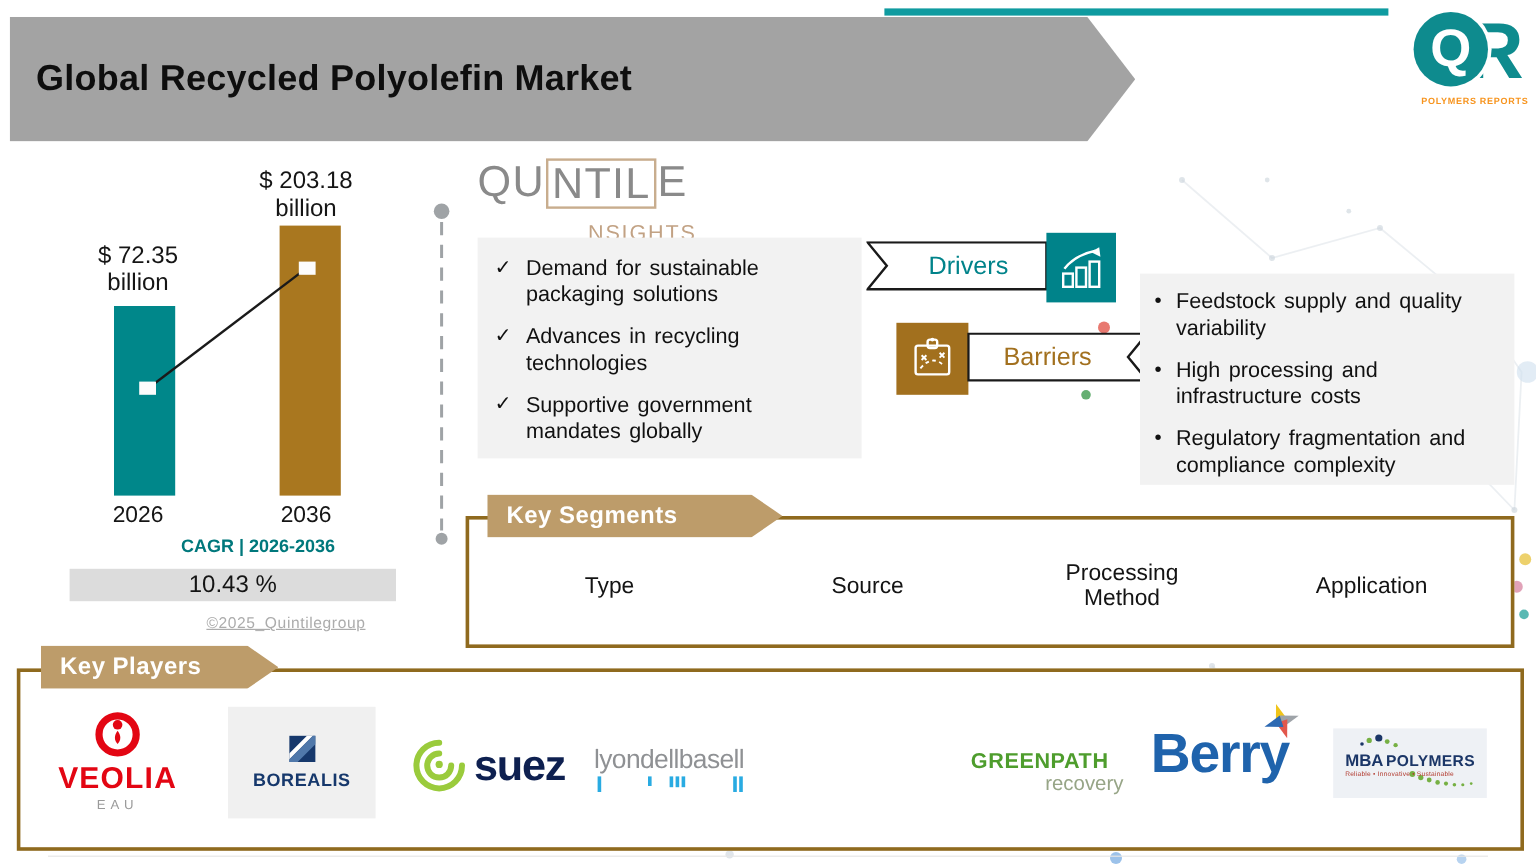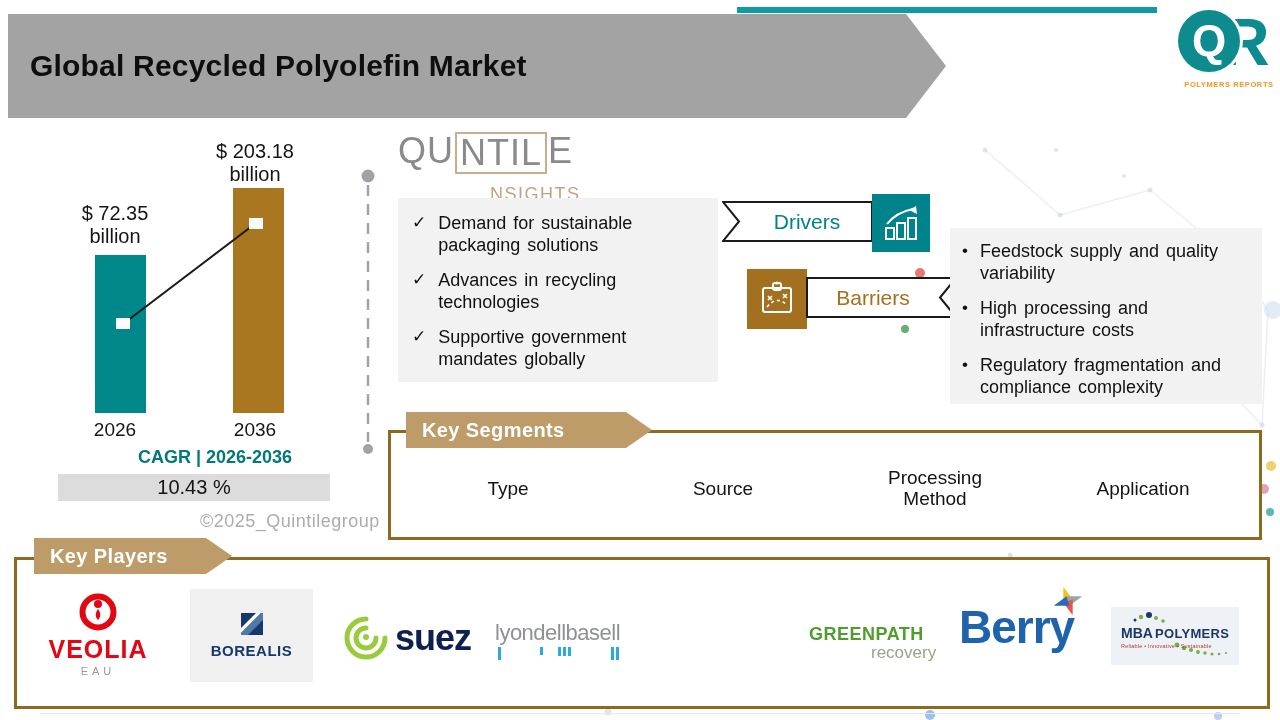--- a/index.html
+++ b/index.html
@@ -23,24 +23,24 @@
           color:#fff;font-size:44px;font-weight:700;}
   .qr .cap{position:absolute;left:2px;top:72px;width:98px;text-align:center;font-size:7.5px;font-weight:700;
            color:#F7941E;letter-spacing:.6px;white-space:nowrap;}
   
   .chart{left:55px;top:138px;width:320px;height:372px;}
   .vlabel{position:absolute;width:130px;text-align:center;font-size:20px;line-height:23px;color:#151515;}
   .bar{position:absolute;width:51px;}
   .bar-2026{left:40px;top:117px;height:158px;background:#00878A;}
   .bar-2036{left:178px;top:50px;height:225px;background:#A9771F;}
   .cat{position:absolute;width:130px;text-align:center;font-size:19px;color:#151515;top:281px;}
-  .cagr-t{position:absolute;left:0;top:309px;width:100%;text-align:center;font-size:18px;font-weight:700;color:#00787C;}
+  .cagr-t{position:absolute;left:0;top:309px;width:100%;text-align:center;font-size:15px;font-weight:700;color:#00787C;}
   .pill{position:absolute;left:3px;top:336px;width:272px;height:27px;background:#DCDCDC;
         text-align:center;line-height:27px;font-size:20px;color:#141414;}
-  .watermark{left:200px;top:511px;font-size:18px;color:#ACACAC;letter-spacing:.5px;}
+  .watermark{left:172px;top:511px;font-size:13px;color:#ACACAC;letter-spacing:.5px;text-decoration:underline;}
   
   .divider{left:360px;top:168px;}
   
   .qi{left:398px;top:132px;width:160px;height:56px;}
   .qi .row{display:flex;align-items:flex-start;font-size:36px;font-weight:400;color:#8A8A8A;letter-spacing:1px;line-height:38px;}
   .qi .box{border:2px solid #C8AD8E;padding:0 3px;margin:0 1px;}
   .qi .sub{position:absolute;left:92px;top:40px;font-size:18px;color:#C2A284;letter-spacing:1.5px;font-weight:400;margin-top:12px;}
   
   .panel{background:#F2F2F2;}
   .drivers-panel{left:398px;top:198px;width:320px;height:184px;padding:14px 10px 0 14px;box-sizing:border-box;}

